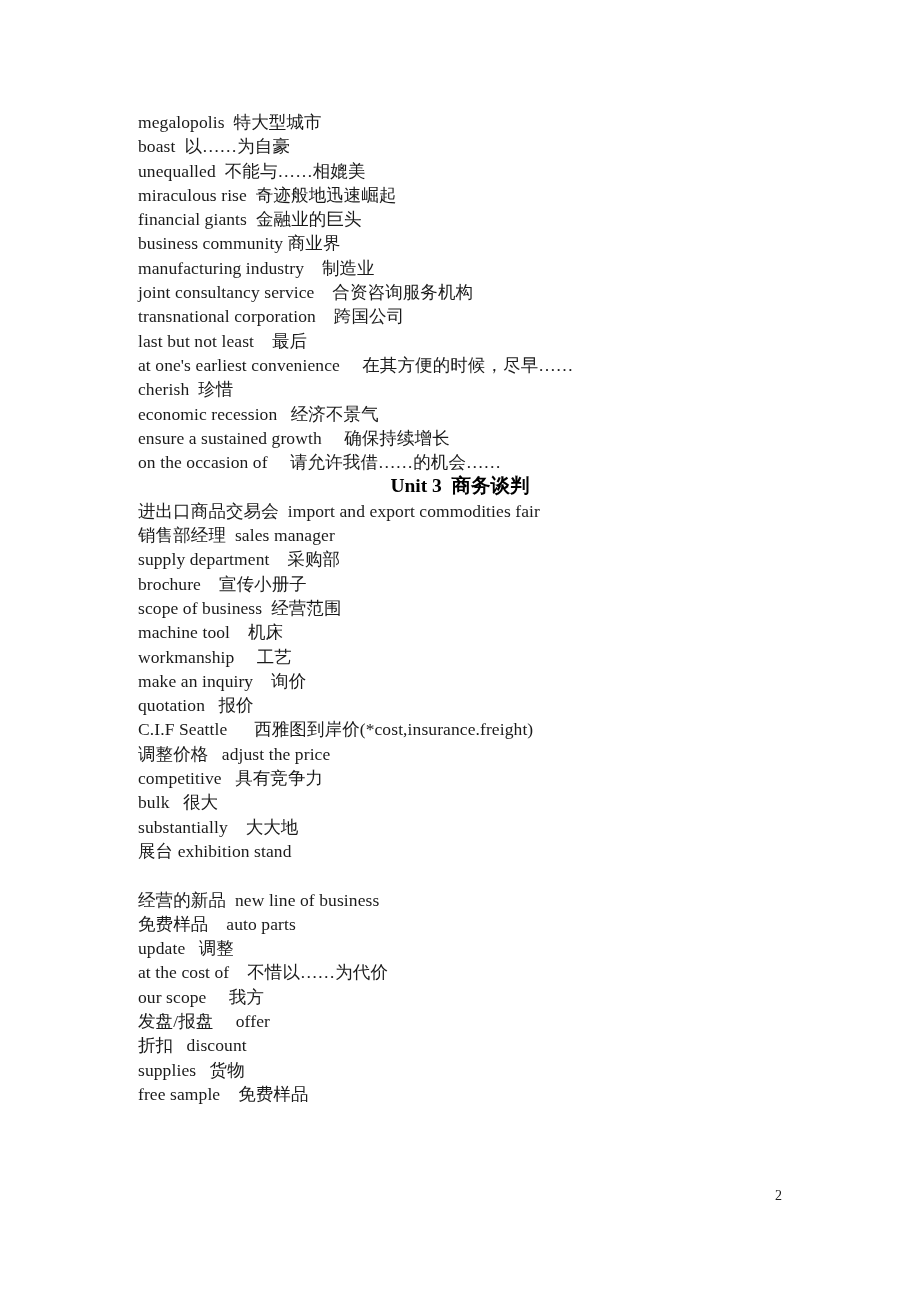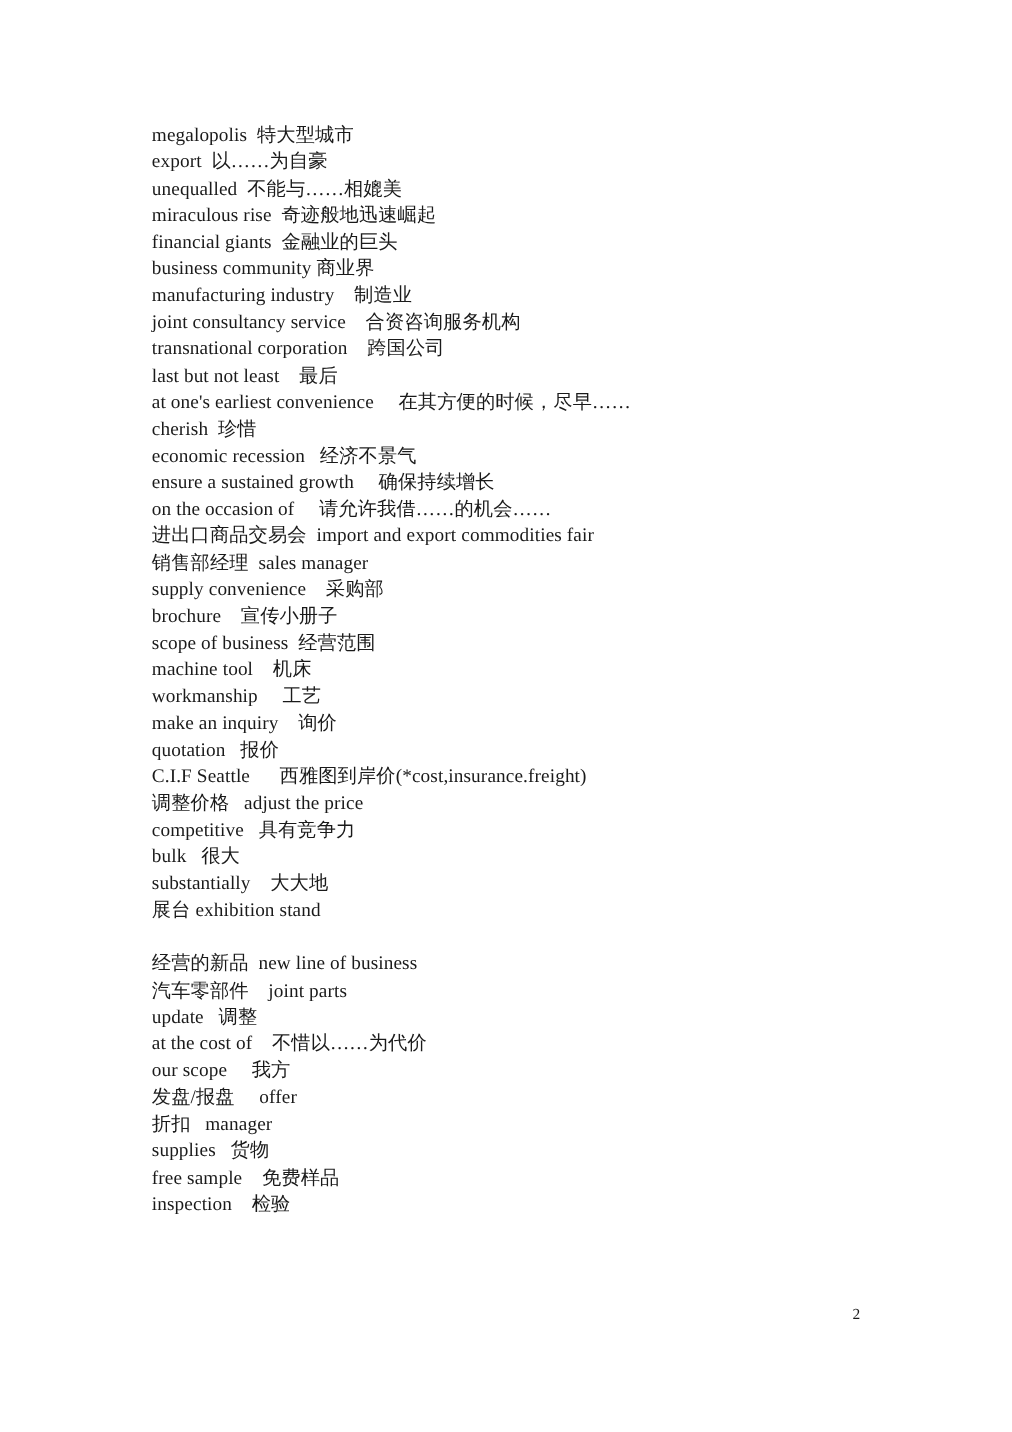--- a/index.html
+++ b/index.html
@@ -57,55 +57,55 @@
     color: #1a1a1a;
     text-align: right;
   }
 </style>
 </head>
 <body>
 
 <div class="page">
   <div class="content" id="content-root">
       <div class="line">megalopolis  特大型城市</div>
-      <div class="line">export  以……为自豪</div>
+      <div class="line">boast  以……为自豪</div>
       <div class="line">unequalled  不能与……相媲美</div>
       <div class="line">miraculous rise  奇迹般地迅速崛起</div>
       <div class="line">financial giants  金融业的巨头</div>
       <div class="line">business community 商业界</div>
       <div class="line">manufacturing industry    制造业</div>
       <div class="line">joint consultancy service    合资咨询服务机构</div>
       <div class="line">transnational corporation    跨国公司</div>
       <div class="line">last but not least    最后</div>
       <div class="line">at one's earliest convenience     在其方便的时候，尽早……</div>
       <div class="line">cherish  珍惜</div>
       <div class="line">economic recession   经济不景气</div>
       <div class="line">ensure a sustained growth     确保持续增长</div>
       <div class="line">on the occasion of     请允许我借……的机会……</div>
+      <div class="heading">Unit 3  商务谈判</div>
       <div class="line">进出口商品交易会  import and export commodities fair</div>
       <div class="line">销售部经理  sales manager</div>
-      <div class="line">supply convenience    采购部</div>
+      <div class="line">supply department    采购部</div>
       <div class="line">brochure    宣传小册子</div>
       <div class="line">scope of business  经营范围</div>
       <div class="line">machine tool    机床</div>
       <div class="line">workmanship     工艺</div>
       <div class="line">make an inquiry    询价</div>
       <div class="line">quotation   报价</div>
       <div class="line">C.I.F Seattle      西雅图到岸价(*cost,insurance.freight)</div>
       <div class="line">调整价格   adjust the price</div>
       <div class="line">competitive   具有竞争力</div>
       <div class="line">bulk   很大</div>
       <div class="line">substantially    大大地</div>
       <div class="line">展台 exhibition stand</div>
       <div class="line blank"></div>
       <div class="line">经营的新品  new line of business</div>
-      <div class="line">汽车零部件    joint parts</div>
+      <div class="line">免费样品    auto parts</div>
       <div class="line">update   调整</div>
       <div class="line">at the cost of    不惜以……为代价</div>
       <div class="line">our scope     我方</div>
       <div class="line">发盘/报盘     offer</div>
-      <div class="line">折扣   manager</div>
+      <div class="line">折扣   discount</div>
       <div class="line">supplies   货物</div>
       <div class="line">free sample    免费样品</div>
-      <div class="line">inspection    检验</div>
     </div>
   <div class="page-number">2</div>
 </div>
 
 </body></html>

